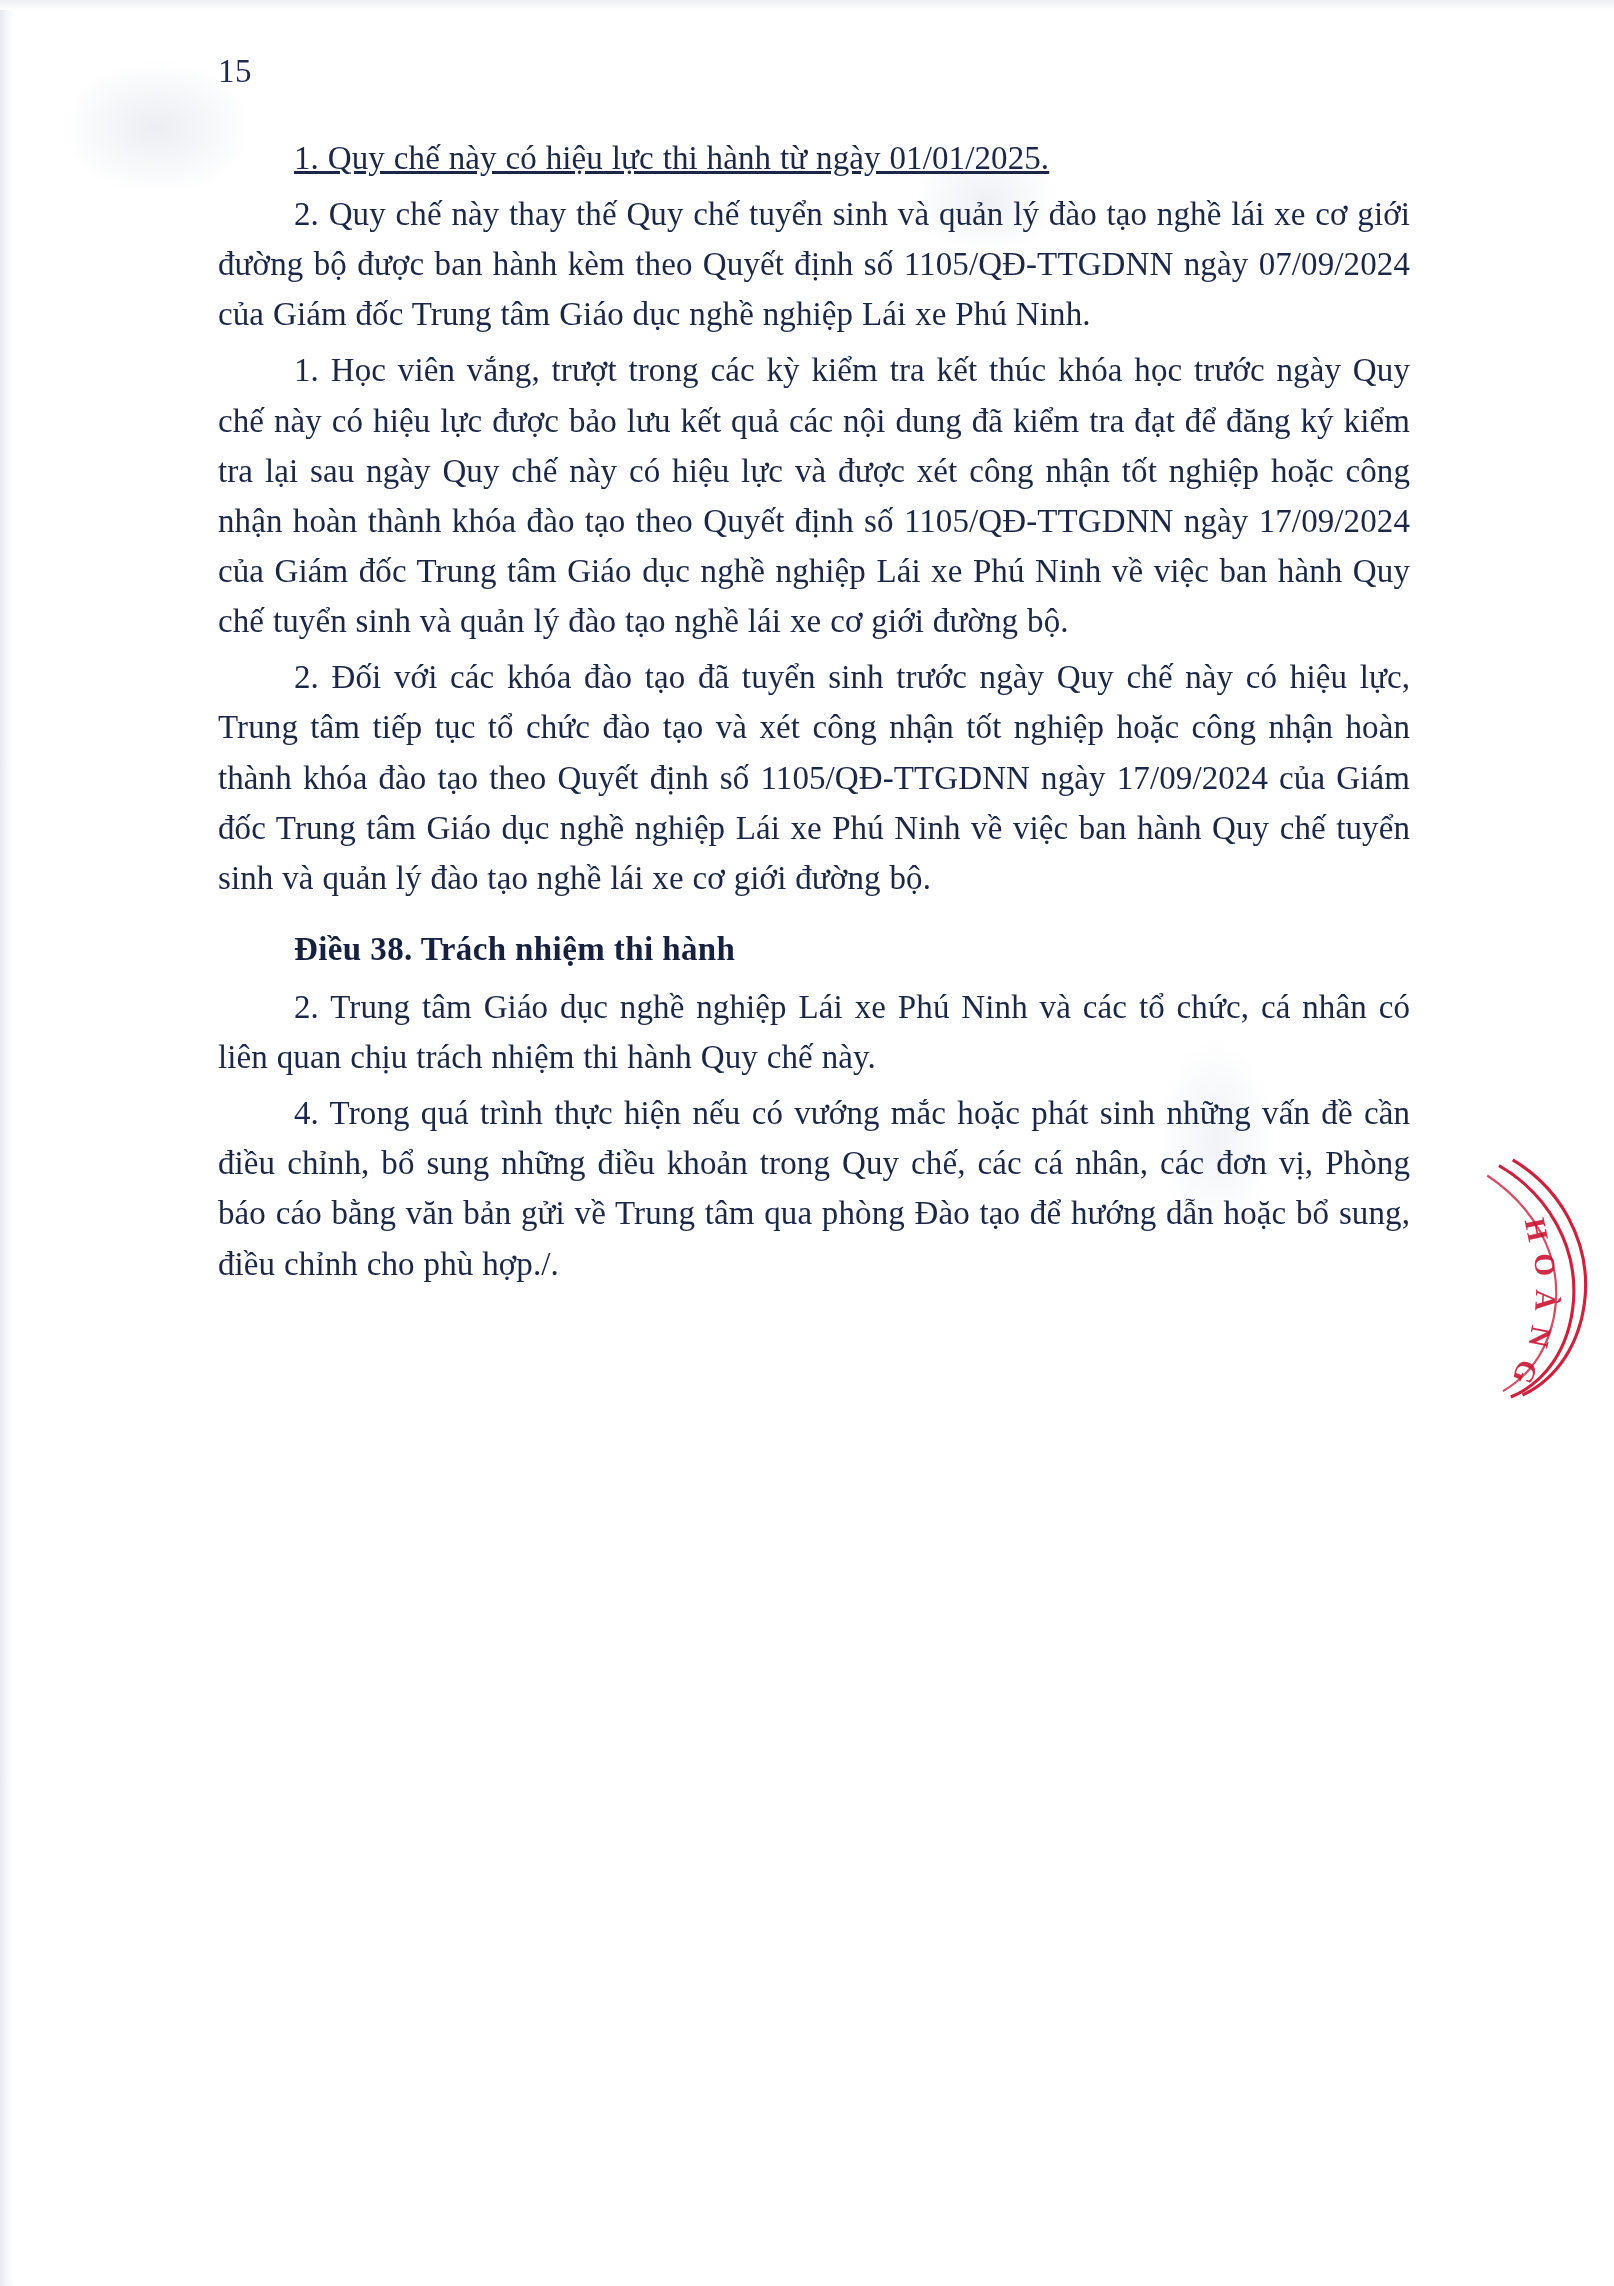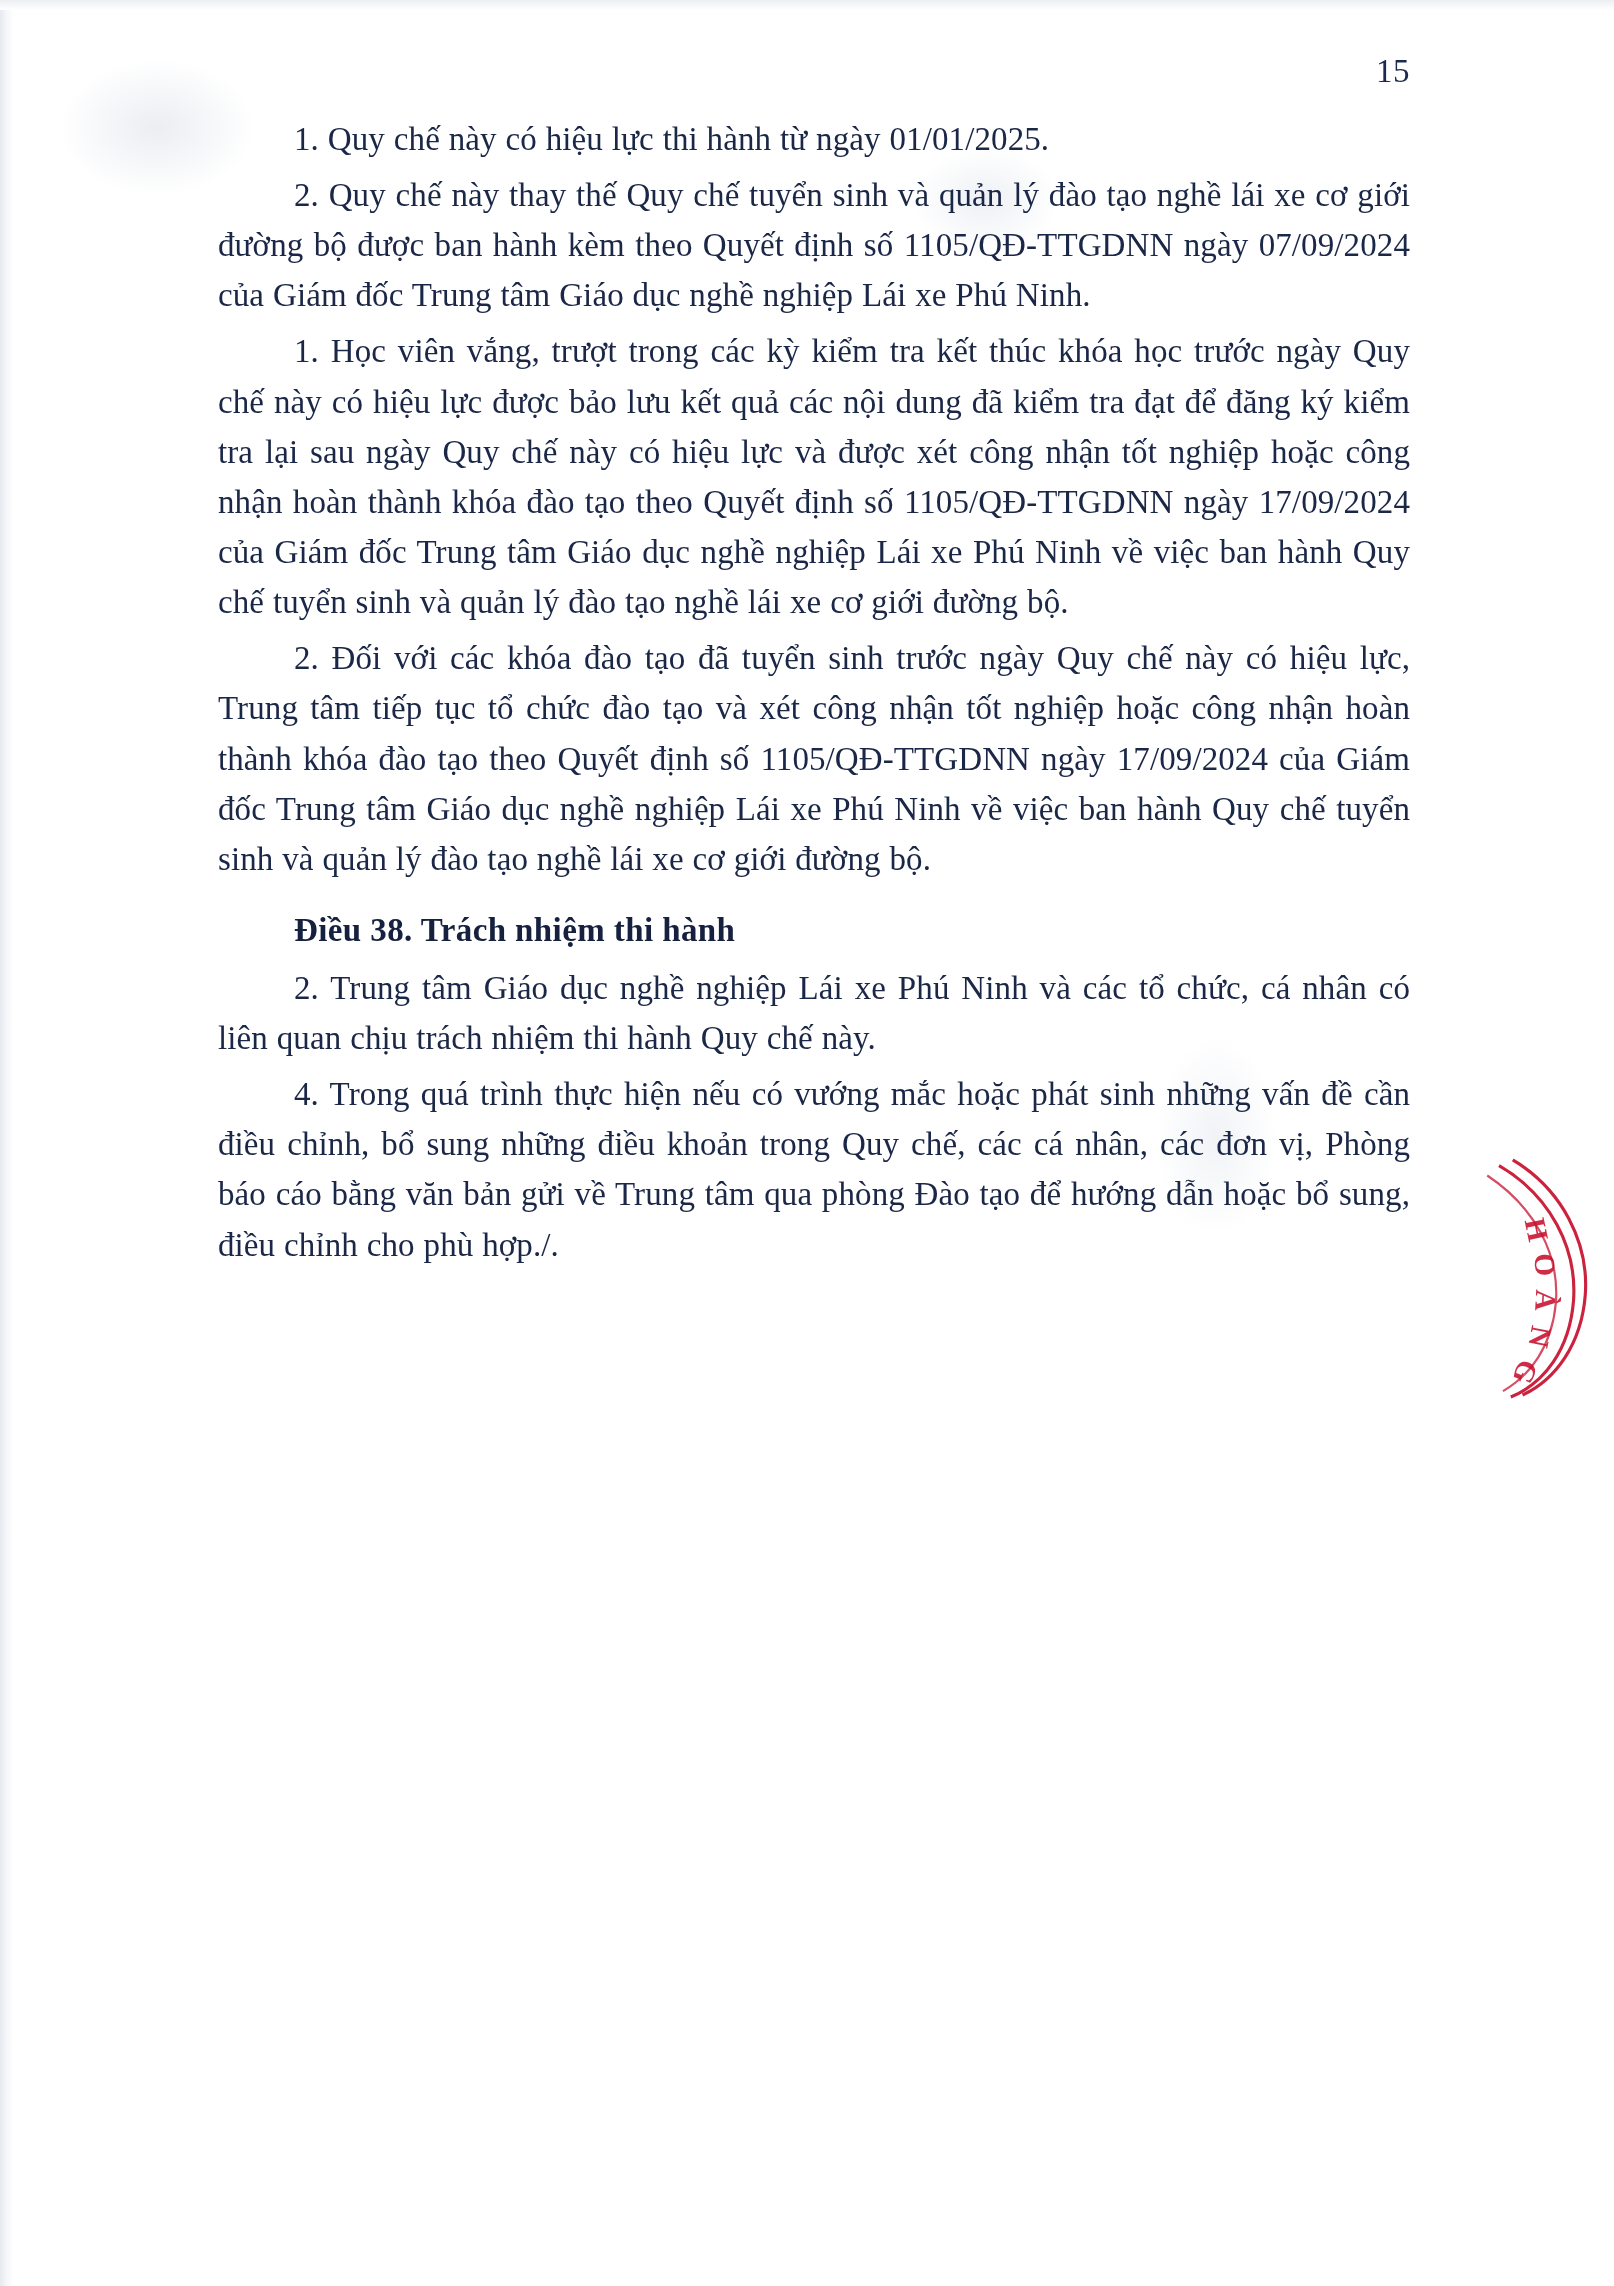--- a/index.html
+++ b/index.html
@@ -55,39 +55,40 @@
     pointer-events: none;
   }
 
   .content {
     position: relative;
     padding: 0 204px 0 218px;
     z-index: 2;
   }
 
   .page-number {
-    text-align: right;
+    text-align: left;
     font-size: 33px;
     color: #1d2a4d;
     padding-top: 53px;
     letter-spacing: 0.5px;
   }
 
   p.para {
     margin: 0 0 5.9px 0;
     font-size: 33px;
     line-height: 1.52;
     color: #1b2747;
     text-align: justify;
     text-indent: 76px;
     letter-spacing: 0.1px;
     word-spacing: 0.5px;
   }
   p.para.first {
-    margin-top: 24px;
+    margin-top: 43px;
+    text-decoration: underline;
   }
 
   h2.article {
     margin: 21.6px 0 7.8px 0;
     font-size: 33px;
     line-height: 1.5;
     color: #16213f;
     font-weight: bold;
     text-indent: 0;
     padding-left: 76px;

